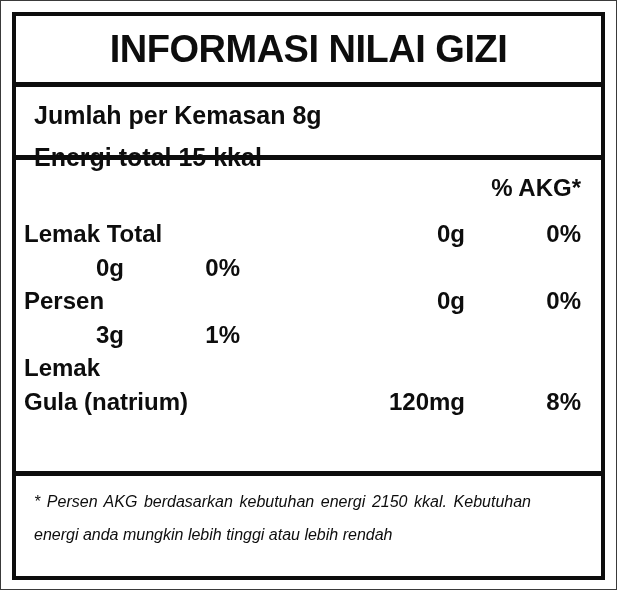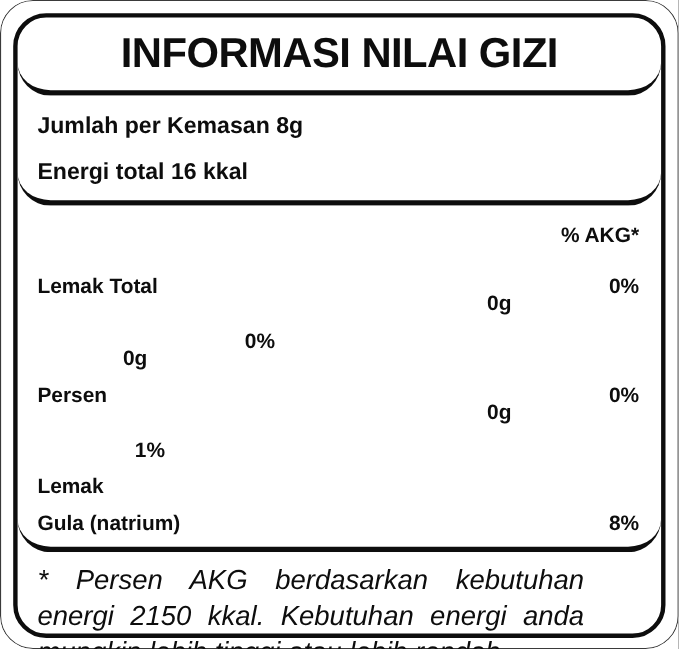--- a/index.html
+++ b/index.html
@@ -1,15 +1,15 @@
 <!DOCTYPE html>
 <html><head>
 <meta charset="utf-8">
 <style>
-  * { box-sizing: border-box; margin: 0; padding: 0; border-radius: 30px; }
+  * { box-sizing: border-box; margin: 0; padding: 0; }
   html, body {
     width: 617px; height: 590px;
     background: #ffffff;
     font-family: "Liberation Sans", sans-serif;
     color: #0d0d0d;
   }
   .frame {
     width: 617px; height: 590px;
     border: 1px solid #3a3a3a;
     padding: 11px 11px 9px 11px;
@@ -27,65 +27,65 @@
     height: 71px;
     display: flex; align-items: center; justify-content: center;
   }
   .title-text {
     font-size: 38px;
     font-weight: bold;
     letter-spacing: -0.5px;
     white-space: nowrap;
   }
   .sec-serving {
-    height: 100px;
+    height: 73px;
     padding: 7px 20px 0 18px;
-    font-size: 21px;
+    font-size: 25px;
     font-weight: bold;
     line-height: 42px;
   }
   .sec-table {
     flex: 1 1 auto;
-    padding: 12px 20px 4px 18px;
-    font-size: 19px;
+    padding: 12px 20px 4px 8px;
+    font-size: 24px;
     font-weight: bold;
   }
   .akg-header {
     text-align: right;
     line-height: 32px;
     margin-bottom: 13px;
   }
   .nutrient-row { display: flex; line-height: 33.5px; }
   .nutrient-name { flex: 1 1 auto; }
-  .nutrient-amount { width: 100px; text-align: right; flex: none; margin-top: 16px; }
+  .nutrient-amount { width: 100px; text-align: right; flex: none; }
   .nutrient-akg { width: 116px; text-align: right; flex: none; }
   .sec-footnote {
     height: 100px;
     border-bottom: none;
     padding: 9px 70px 0 18px;
-    font-size: 25px;
+    font-size: 16px;
     font-style: italic;
     font-weight: normal;
     line-height: 33px;
     text-align: justify;
   }
 </style>
 </head>
 <body>
 
 <div class="frame">
   <div class="label-box">
 
     <div class="sec sec-title">
       <div class="title-text">INFORMASI NILAI GIZI</div>
     </div>
 
     <div class="sec sec-serving">
       <div>Jumlah per Kemasan 8g</div>
-      <div>Energi total 16 kkal</div>
+      <div>Energi total 15 kkal</div>
     </div>
 
     <div class="sec sec-table">
       <div class="akg-header">% AKG*</div>
 
       <div class="nutrient-row">
         <span class="nutrient-name">Lemak Total</span>
         <span class="nutrient-amount">0g</span>
         <span class="nutrient-akg">0%</span>
       </div>
@@ -95,30 +95,32 @@
         <span class="nutrient-akg">0%</span>
       </div>
 
       <div class="nutrient-row">
         <span class="nutrient-name">Persen</span>
         <span class="nutrient-amount">0g</span>
         <span class="nutrient-akg">0%</span>
       </div>
 
       <div class="nutrient-row">
+        <span class="nutrient-amount">3g</span>
         <span class="nutrient-akg">1%</span>
       </div>
 
       <div class="nutrient-row">
         <span class="nutrient-name">Lemak</span>
         <span class="nutrient-akg"></span>
       </div>
 
       <div class="nutrient-row">
         <span class="nutrient-name">Gula (natrium)</span>
+        <span class="nutrient-amount">120mg</span>
         <span class="nutrient-akg">8%</span>
       </div>
     </div>
 
     <div class="sec sec-footnote">
       <p>* Persen AKG berdasarkan kebutuhan energi 2150 kkal. Kebutuhan energi anda mungkin lebih tinggi atau lebih rendah</p>
     </div>
 
   </div>
 </div>

